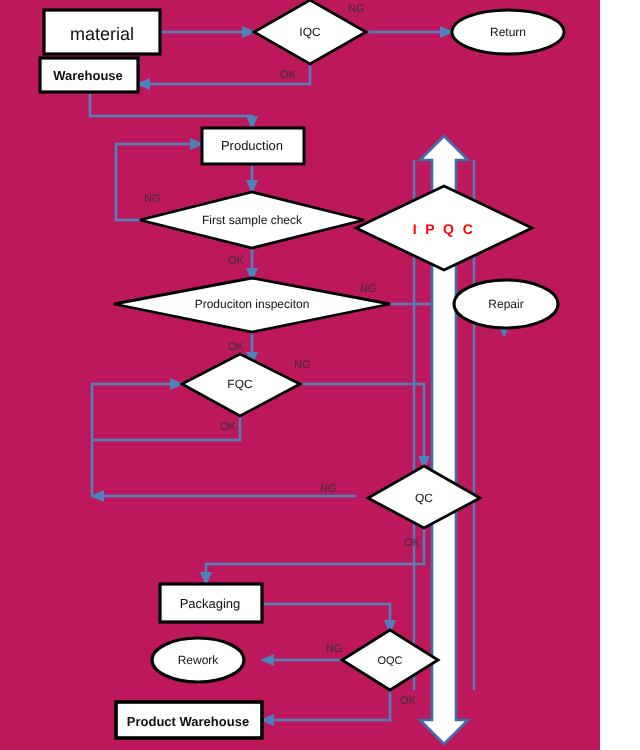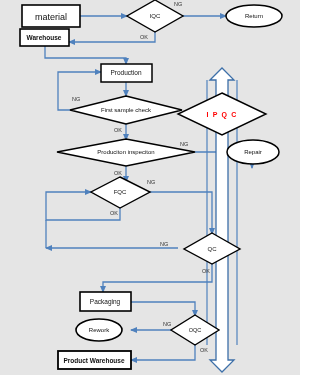--- a/index.html
+++ b/index.html
@@ -1,18 +1,18 @@
 <!DOCTYPE html>
 <html><head>
 <meta charset="utf-8">
 <style>
   html,body{margin:0;padding:0;background:#ffffff;}
   body{width:300px;height:375px;overflow:hidden;
        font-family:"Liberation Sans", sans-serif;}
-  #stage{position:relative;width:300px;height:375px;background:#e5e5e5;}
+  #stage{position:relative;width:300px;height:375px;background:#be185d;}
   svg{position:absolute;left:0;top:0;width:300px;height:375px;}
   .shape-text{font-family:"Liberation Sans", sans-serif;fill:#111;}
 </style>
 </head>
 <body>
 
 <div id="stage">
   <svg viewBox="0 0 300 375" xmlns="http://www.w3.org/2000/svg">
     <defs>
       <marker id="ah" markerWidth="7" markerHeight="7" refX="6" refY="3" orient="auto" markerUnits="userSpaceOnUse">

